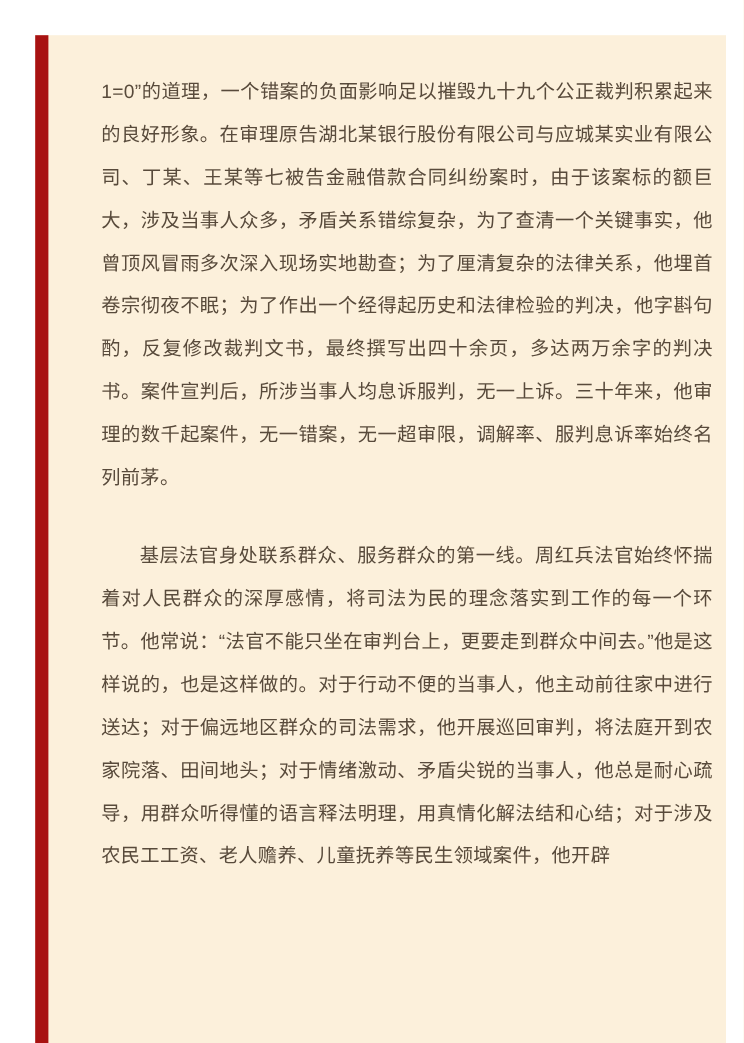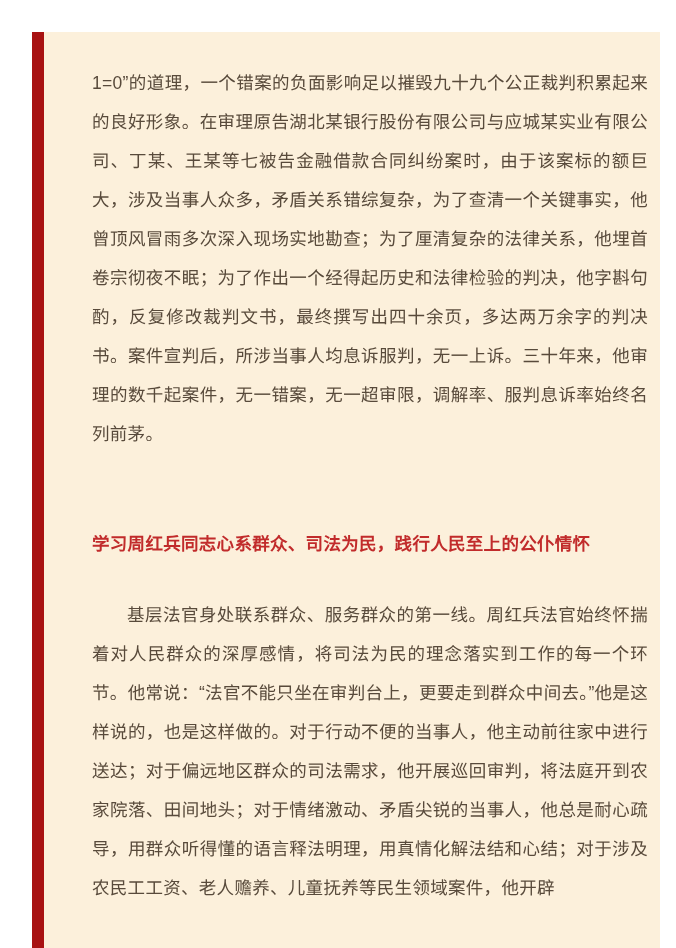--- a/index.html
+++ b/index.html
@@ -39,16 +39,15 @@
     color: var(--heading-color);
     text-align: left;
   }
 </style>
 </head>
 <body>
 
 <div class="page">
   <div class="content">
     <p class="para">1=0”的道理，一个错案的负面影响足以摧毁九十九个公正裁判积累起来的良好形象。在审理原告湖北某银行股份有限公司与应城某实业有限公司、丁某、王某等七被告金融借款合同纠纷案时，由于该案标的额巨大，涉及当事人众多，矛盾关系错综复杂，为了查清一个关键事实，他曾顶风冒雨多次深入现场实地勘查；为了厘清复杂的法律关系，他埋首卷宗彻夜不眠；为了作出一个经得起历史和法律检验的判决，他字斟句酌，反复修改裁判文书，最终撰写出四十余页，多达两万余字的判决书。案件宣判后，所涉当事人均息诉服判，无一上诉。三十年来，他审理的数千起案件，无一错案，无一超审限，调解率、服判息诉率始终名列前茅。</p>
-    <h2 class="section-heading">学习周红兵同志心系群众、司法为民，践行人民至上的公仆情怀</h2>
     <p class="para indent">基层法官身处联系群众、服务群众的第一线。周红兵法官始终怀揣着对人民群众的深厚感情，将司法为民的理念落实到工作的每一个环节。他常说：“法官不能只坐在审判台上，更要走到群众中间去。”他是这样说的，也是这样做的。对于行动不便的当事人，他主动前往家中进行送达；对于偏远地区群众的司法需求，他开展巡回审判，将法庭开到农家院落、田间地头；对于情绪激动、矛盾尖锐的当事人，他总是耐心疏导，用群众听得懂的语言释法明理，用真情化解法结和心结；对于涉及农民工工资、老人赡养、儿童抚养等民生领域案件，他开辟</p>
   </div>
 </div>
 
 </body></html>

